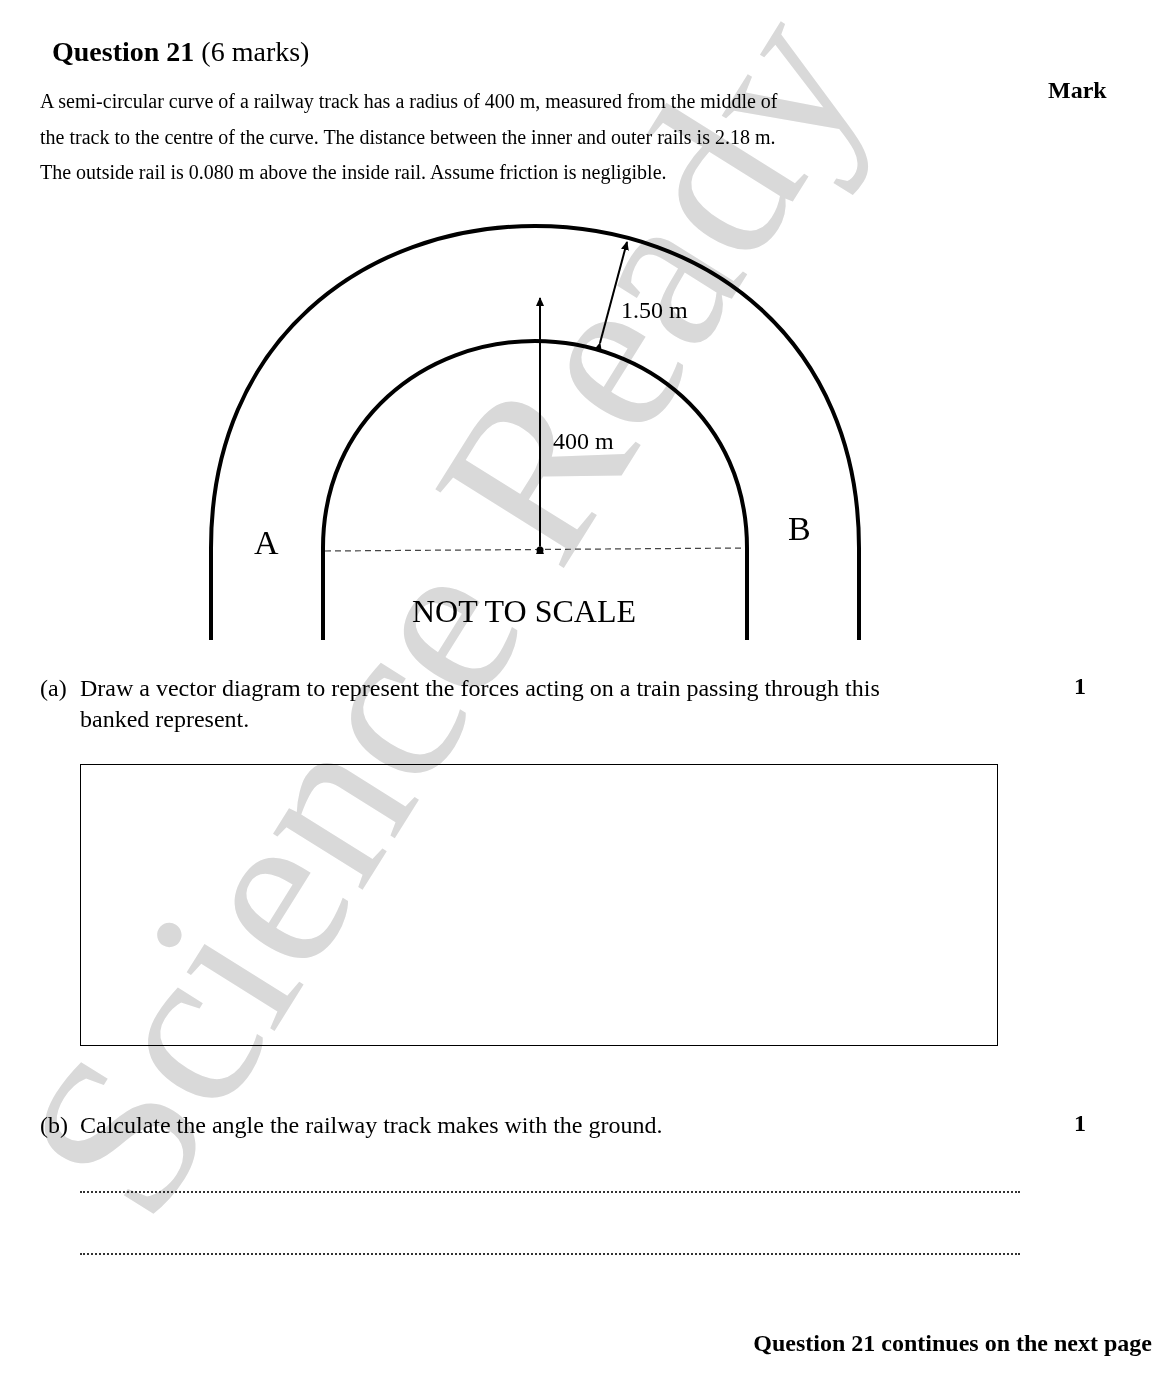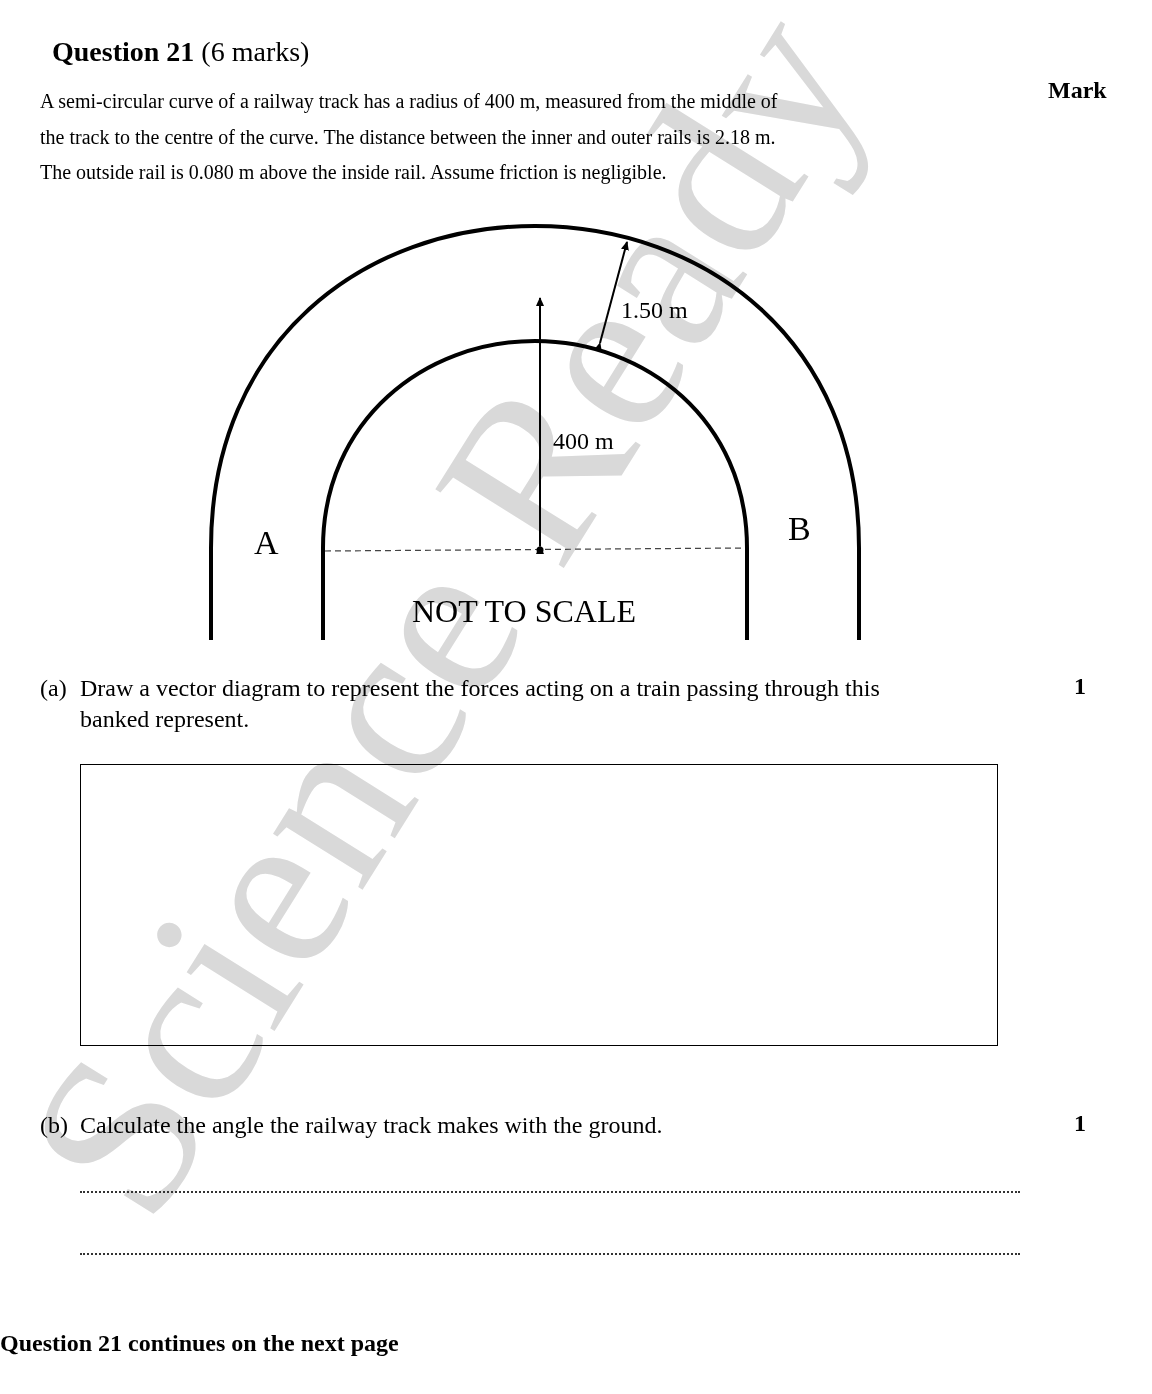--- a/index.html
+++ b/index.html
@@ -11,21 +11,21 @@
   .mark-head { left:1048px; top:36px; font-size:24px; font-weight:bold;margin-top:41px; }
   .intro { left:40px; top:84px; width:1000px; font-size:20px; line-height:35.5px; }
   .diagram { left:0; top:0; width:1152px; height:1394px; pointer-events:none; }
   .watermark { left:0; top:0; width:1152px; height:1394px; pointer-events:none; }
   .part { font-size:24px; line-height:31px; }
   .part-label { position:absolute; left:0; top:0; }
   .part-text { position:absolute; left:40px; top:0; }
   .part-mark { font-size:24px; font-weight:bold; }
   .answer-box { left:80px; top:764px; width:916px; height:280px; border:1.5px solid #000; background:transparent; }
   .dotline { left:80px; width:940px; height:0; border-bottom:2px dotted #333; }
-  .footer { left:0; width:1152px; top:1330px; text-align:left; font-size:24px; font-weight:bold; }
+  .footer { left:0; width:1152px; top:1330px; text-align:right; font-size:24px; font-weight:bold; }
 </style>
 </head>
 <body>
 
 <svg class="abs watermark" viewBox="0 0 1152 1394" width="1152" height="1394">
   <text x="0" y="0" transform="translate(150,1230) rotate(-58)" font-family="Liberation Serif, DejaVu Serif, serif" font-size="230" fill="#d9d9d9">Science Ready</text>
 </svg>
 
 <div class="abs q-title">
   <b>Question 21</b>

